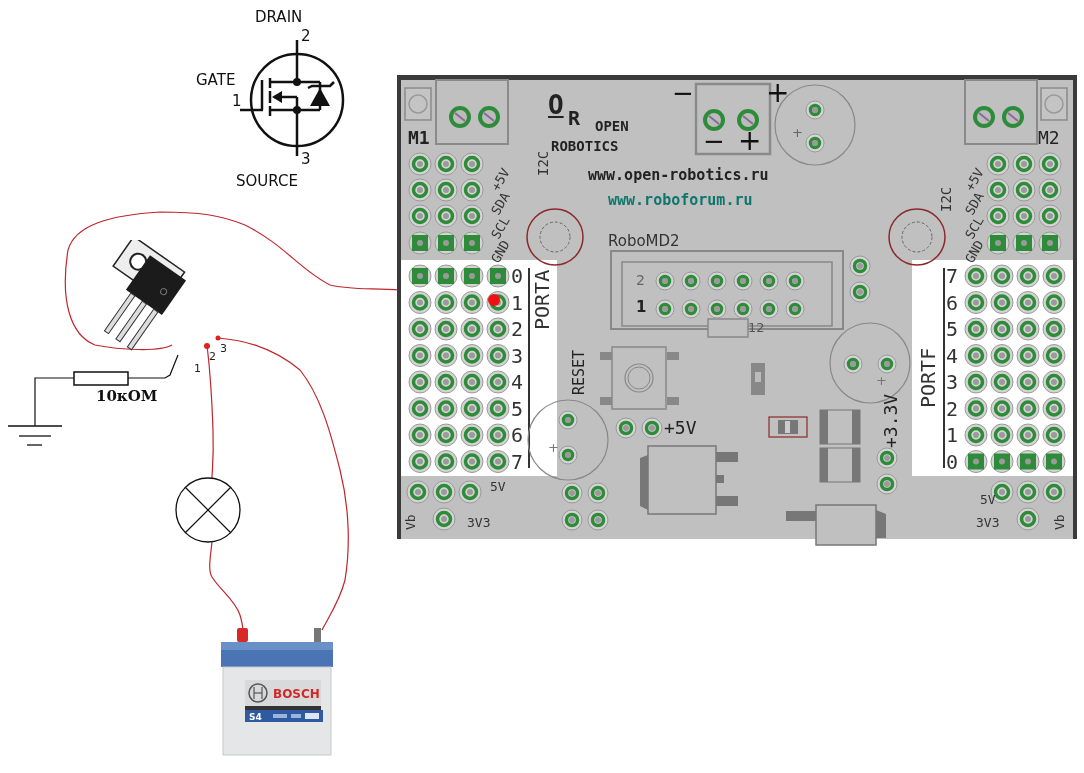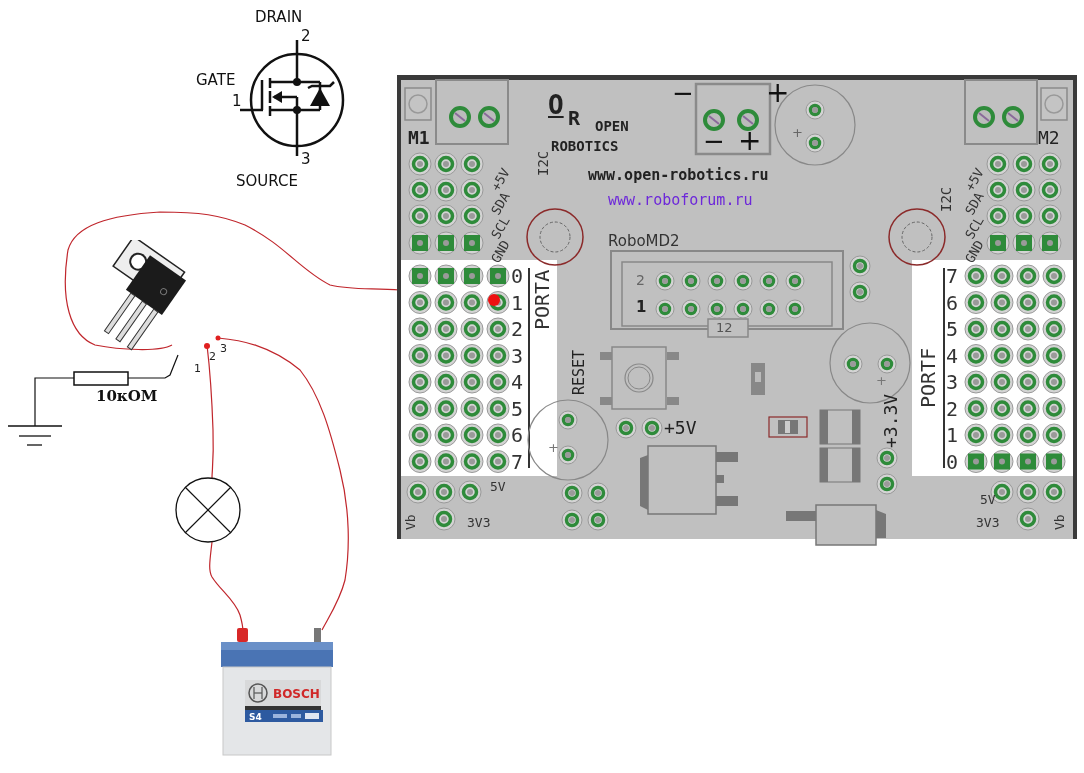--- a/index.html
+++ b/index.html
@@ -821,32 +821,32 @@
 </svg>
 
 <div class="abs mono" style="left:408px;top:127px;font-size:18px;font-weight:bold;color:#222;">M1</div>
 <div class="abs mono" style="left:1038px;top:127px;font-size:18px;font-weight:normal;color:#222;">M2</div>
 
 <div class="abs mono" style="left:548px;top:92px;font-size:26px;font-weight:bold;color:#222;line-height:26px;text-decoration:underline;">O</div>
 <div class="abs mono" style="left:568px;top:106px;font-size:20px;font-weight:bold;color:#222;">R</div>
 <div class="abs mono" style="left:595px;top:118px;font-size:14px;font-weight:bold;color:#222;">OPEN</div>
 <div class="abs mono" style="left:551px;top:138px;font-size:14px;font-weight:bold;color:#222;">ROBOTICS</div>
 <div class="abs mono" style="left:588px;top:166px;font-size:15px;font-weight:bold;color:#222;">www.open-robotics.ru</div>
-<div class="abs mono" style="left:608px;top:191px;font-size:15px;font-weight:normal;color:#6d28d9;">www.roboforum.ru</div>
+<div class="abs mono" style="left:608px;top:191px;font-size:15px;font-weight:bold;color:#0f766e;">www.roboforum.ru</div>
 
 <div class="abs" style="left:672px;top:78px;font-size:26px;color:#111;">−</div>
 <div class="abs" style="left:766px;top:76px;font-size:28px;color:#111;">+</div>
 <div class="abs" style="left:703px;top:126px;font-size:26px;color:#111;">−</div>
 <div class="abs" style="left:738px;top:124px;font-size:28px;color:#111;">+</div>
 <div class="abs" style="left:792px;top:125px;font-size:13px;color:#666;">+</div>
 
 <div class="abs" style="left:608px;top:232px;font-size:15px;color:#333;">RoboMD2</div>
 <div class="abs" style="left:636px;top:272px;font-size:14px;color:#666;">2</div>
 <div class="abs" style="left:636px;top:298px;font-size:15px;font-weight:bold;color:#222;">1</div>
-<div class="abs" style="left:716px;top:320px;font-size:13px;color:#555;">12</div>
+<div class="abs" style="left:748px;top:320px;font-size:13px;color:#555;">12</div>
 
 <div class="abs mono" style="left:535px;top:176px;font-size:14px;color:#333;transform:rotate(-90deg);transform-origin:left top;">I2C</div>
 <div class="abs mono" style="left:938px;top:212px;font-size:14px;color:#333;transform:rotate(-90deg);transform-origin:left top;">I2C</div>
 <div id="i2c-left-pins">
     <div class="abs mono" style="left: 488px; top: 186px; font-size: 13px; color: rgb(51, 51, 51); transform: rotate(-60deg); transform-origin: left top;">+5V</div>
     <div class="abs mono" style="left: 488px; top: 210px; font-size: 13px; color: rgb(51, 51, 51); transform: rotate(-60deg); transform-origin: left top;">SDA</div>
     <div class="abs mono" style="left: 488px; top: 234px; font-size: 13px; color: rgb(51, 51, 51); transform: rotate(-60deg); transform-origin: left top;">SCL</div>
     <div class="abs mono" style="left: 488px; top: 258px; font-size: 13px; color: rgb(51, 51, 51); transform: rotate(-60deg); transform-origin: left top;">GND</div>
   </div>
 <div id="i2c-right-pins">

